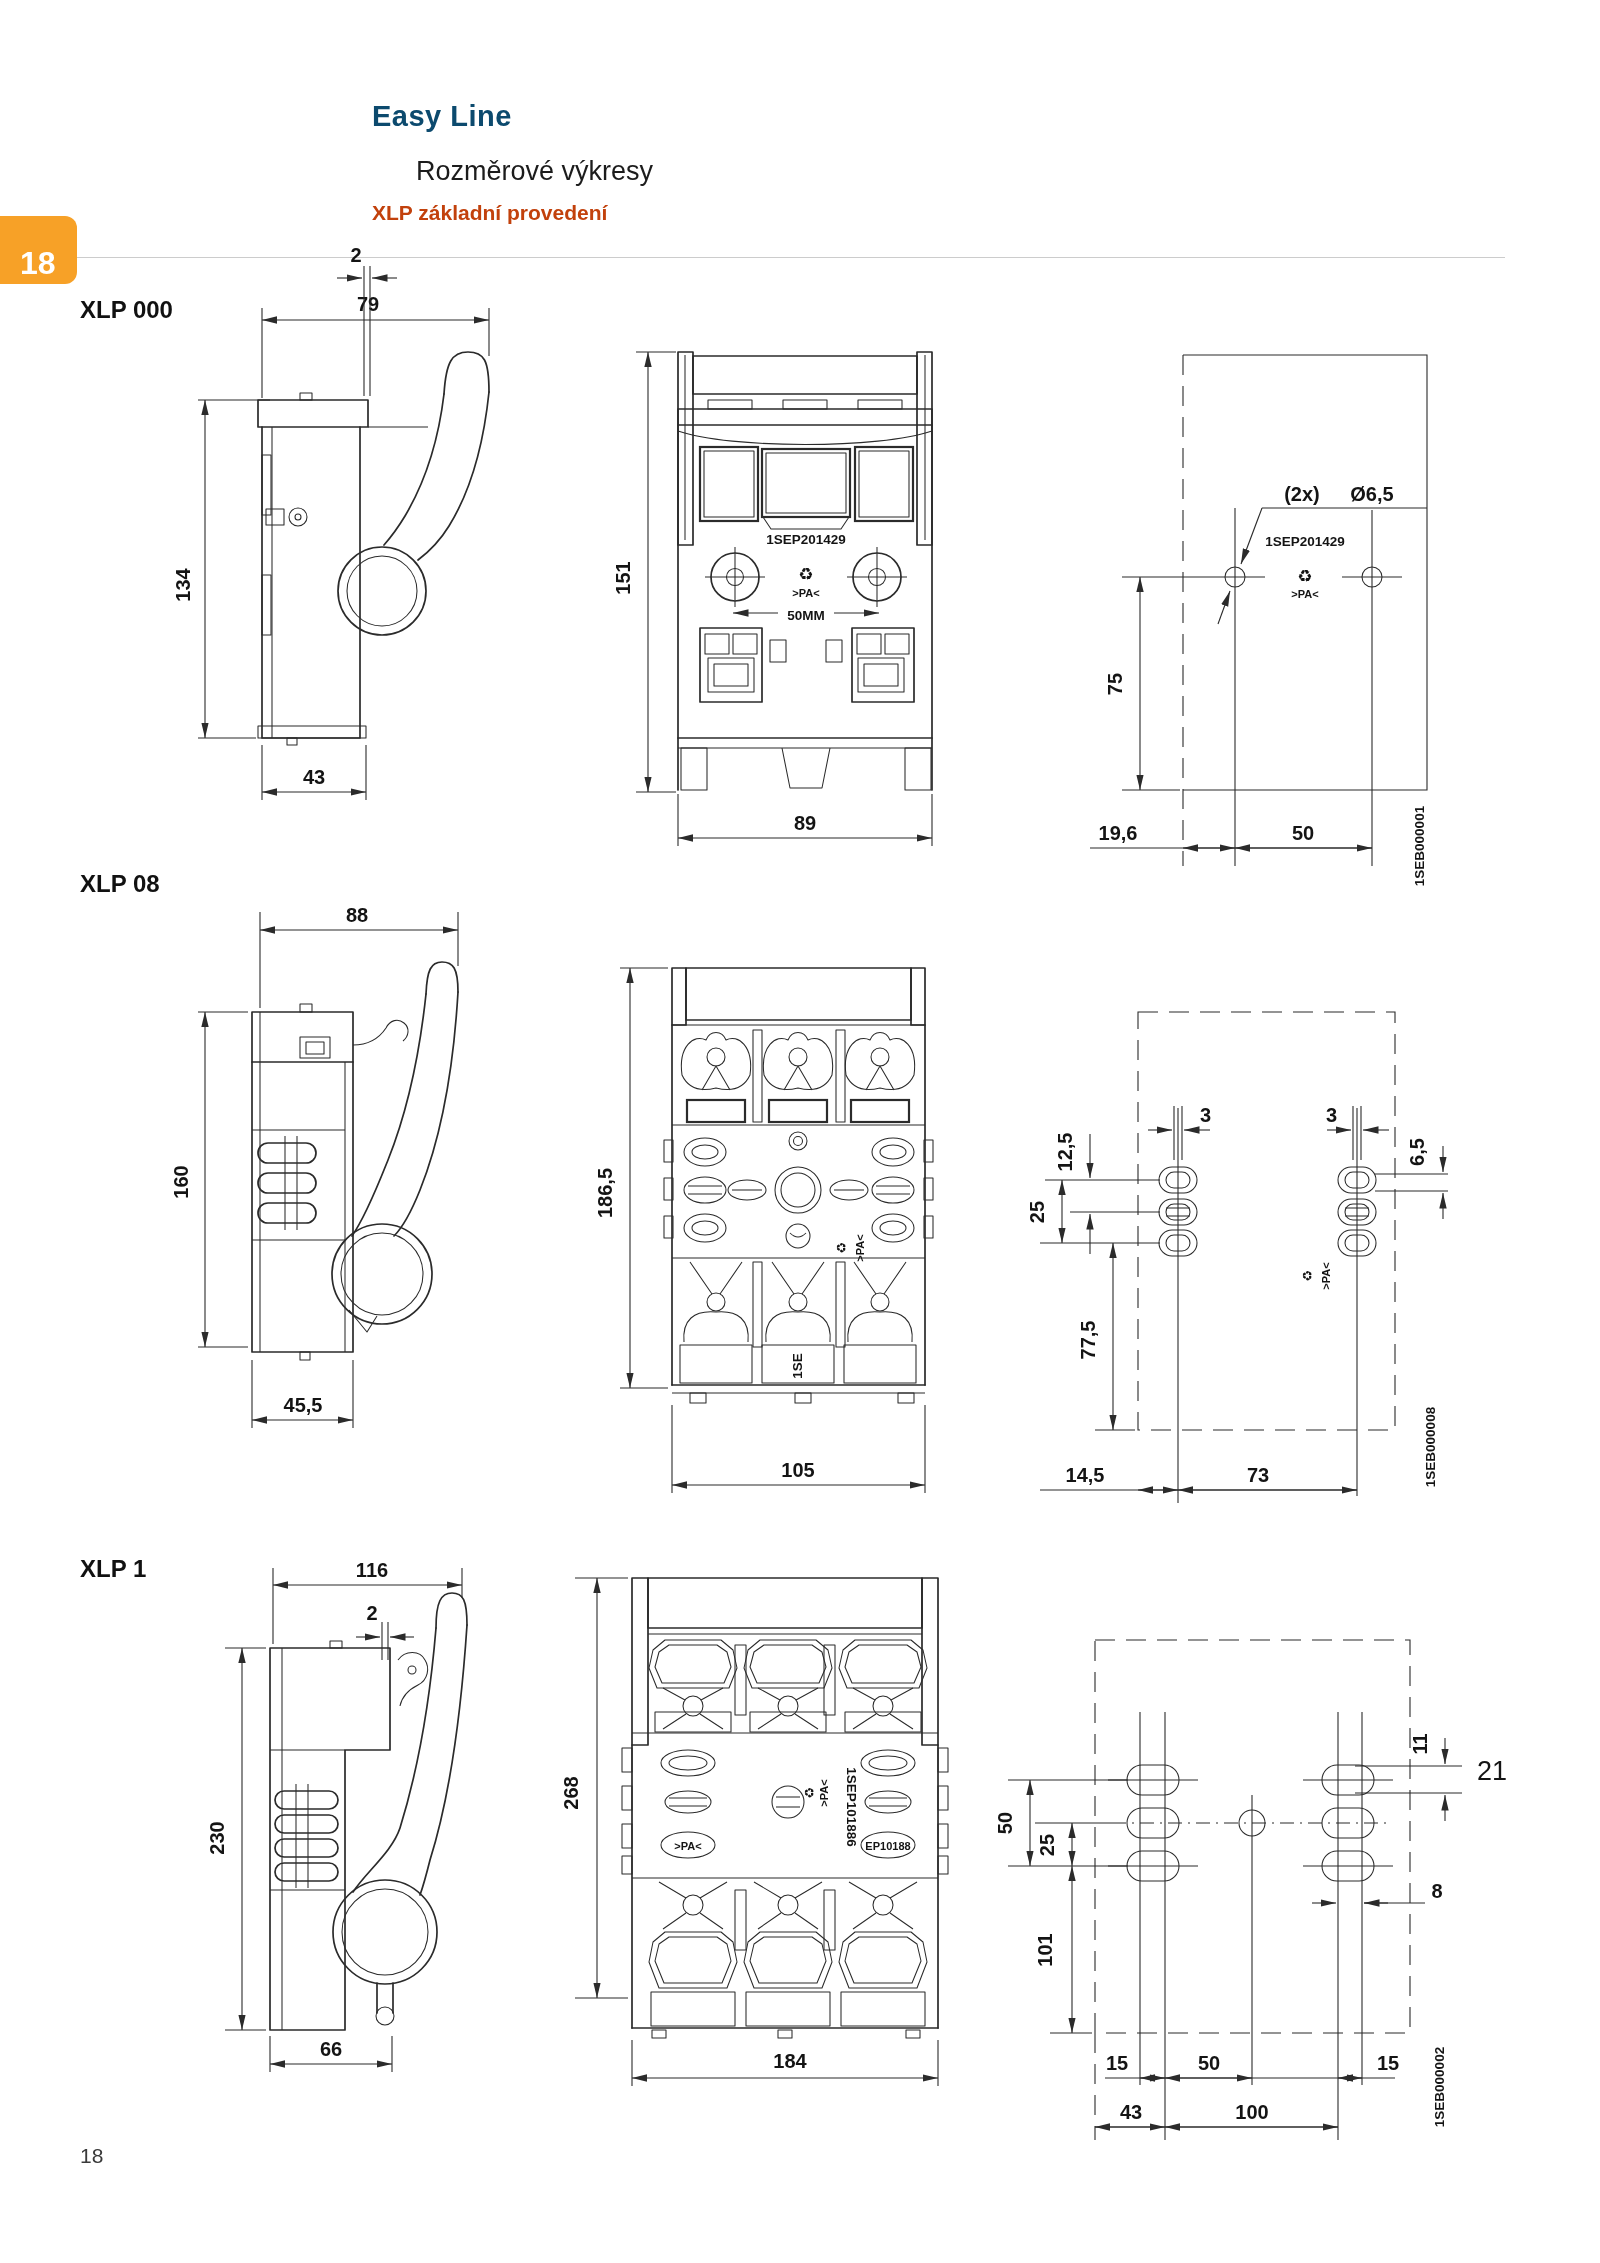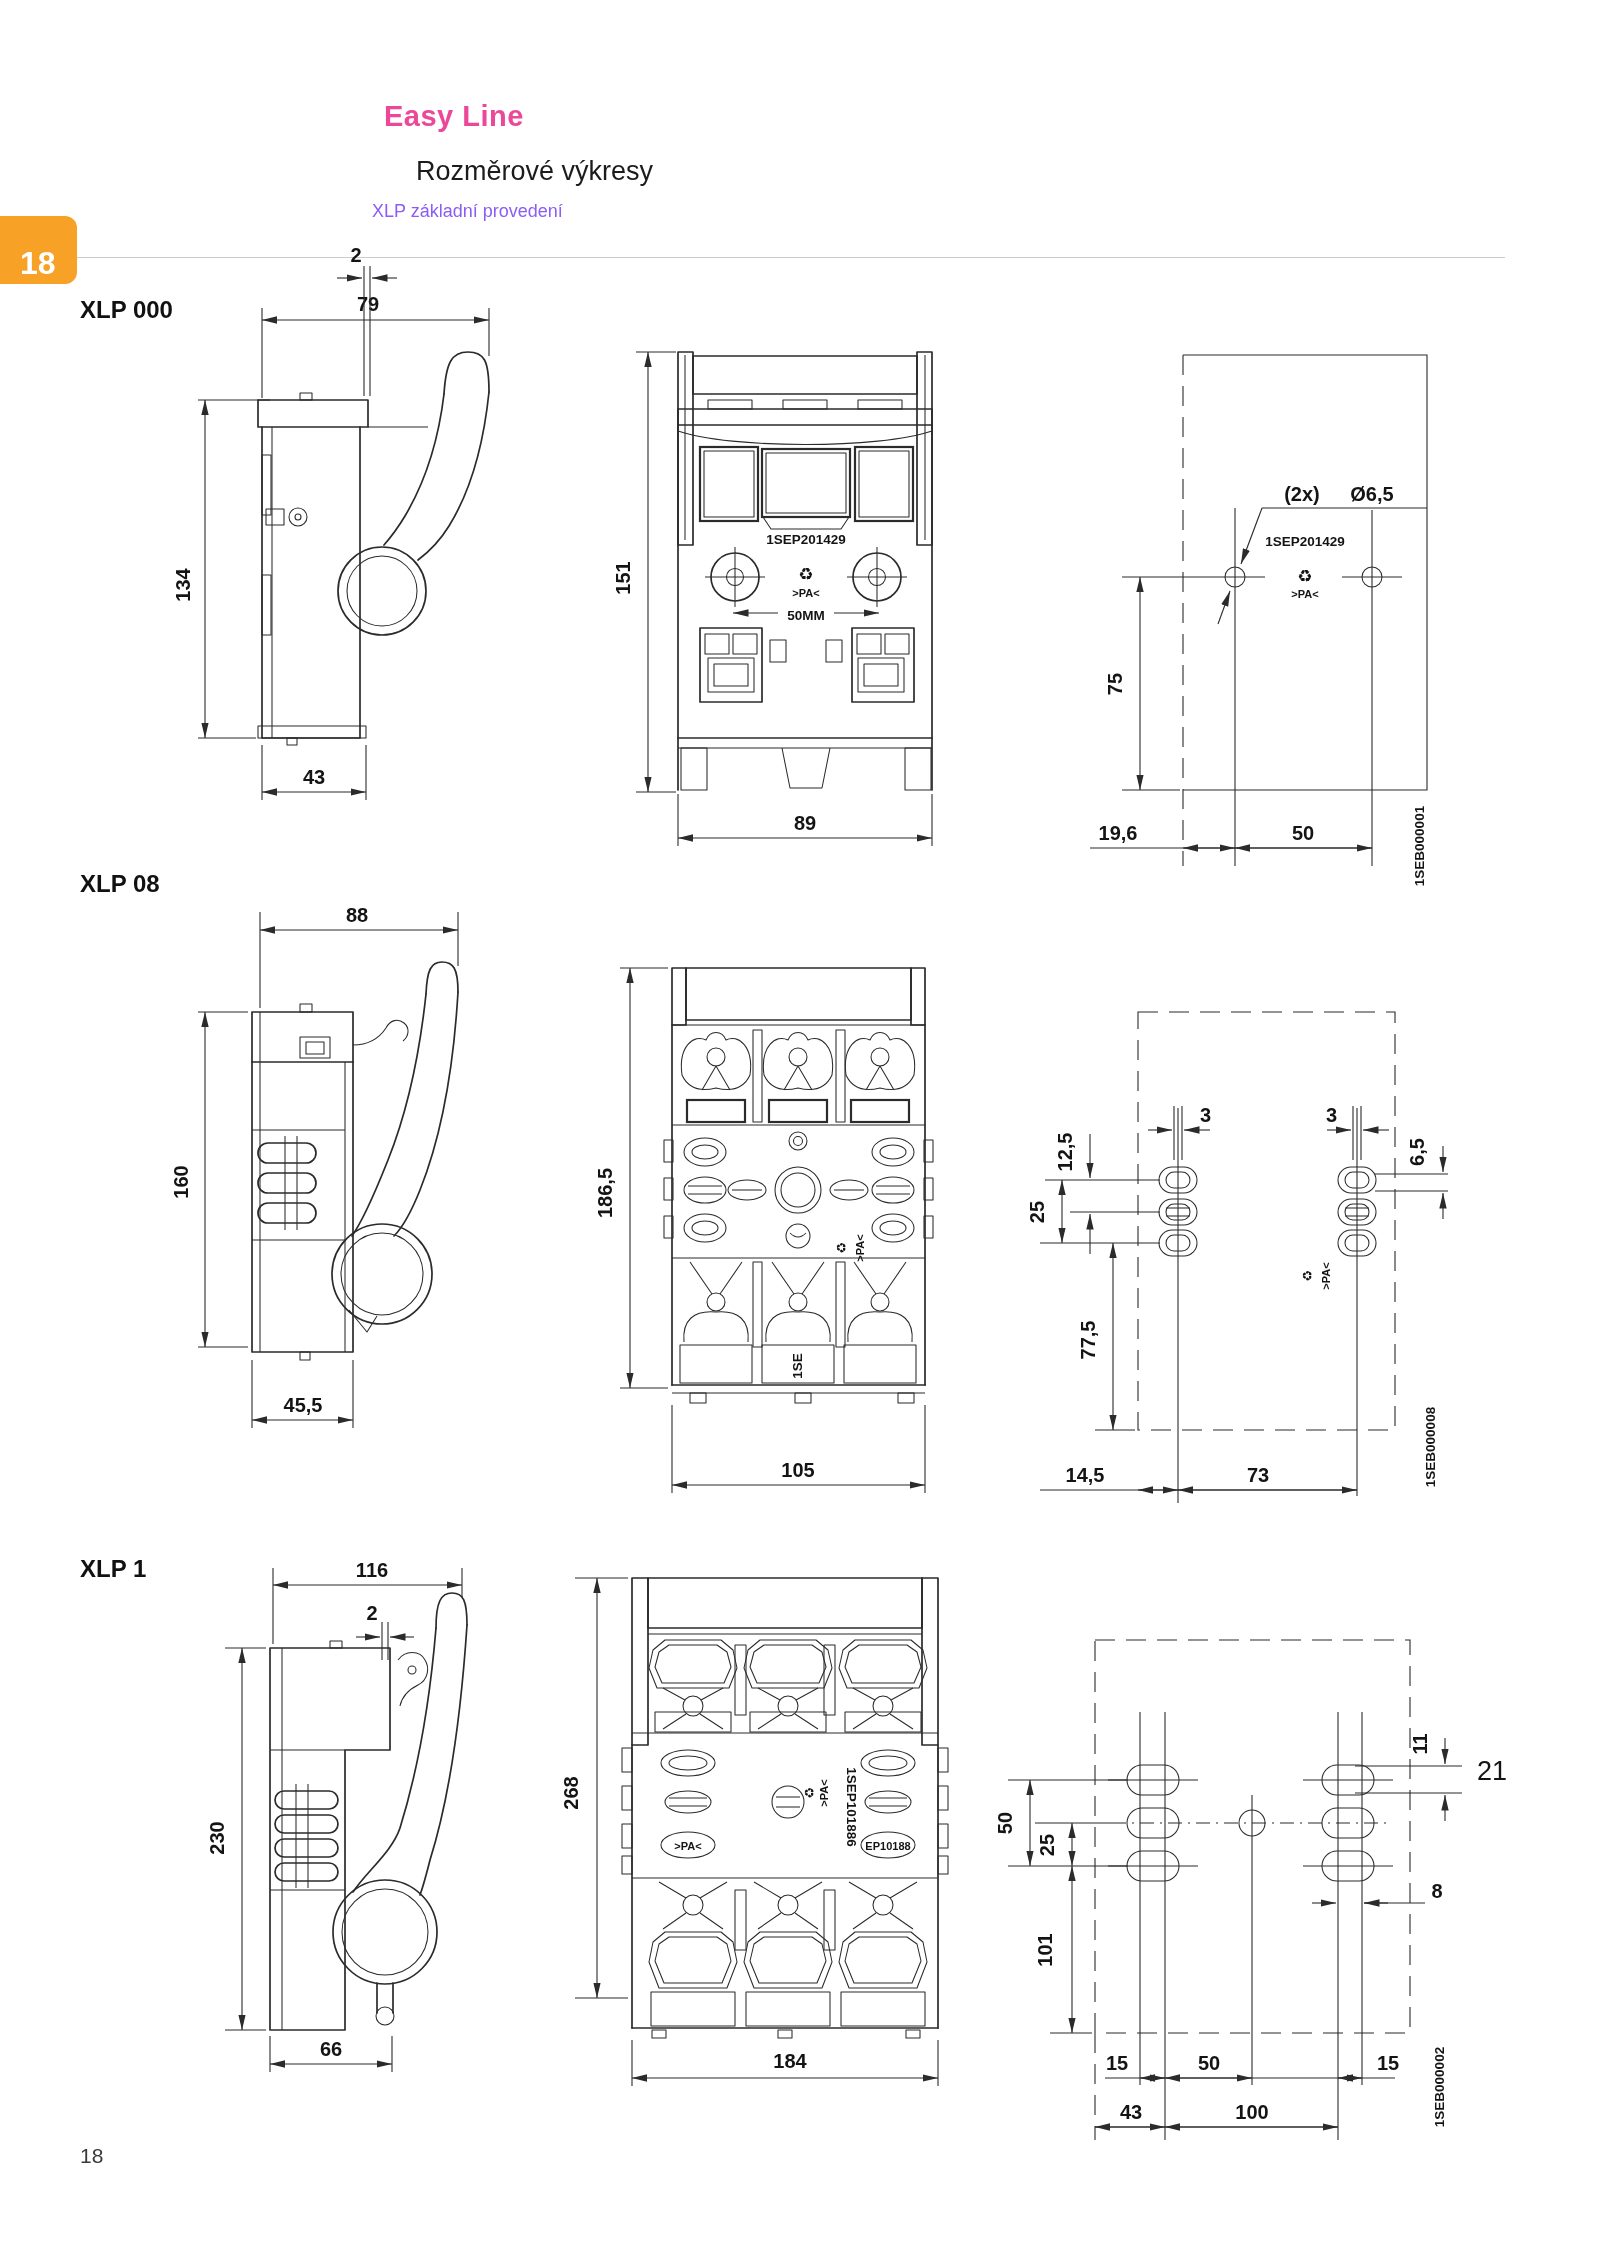--- a/index.html
+++ b/index.html
@@ -2,23 +2,23 @@
 <html><head>
 <meta charset="utf-8">
 <style>
   html,body{margin:0;padding:0;background:#888;}
   .page{position:relative;width:1600px;height:2263px;background:#ffffff;overflow:hidden;
         font-family:"Liberation Sans",sans-serif;}
   .tab{position:absolute;left:0;top:216px;width:77px;height:68px;border-radius:0 12px 12px 0;
        display:flex;align-items:flex-end;padding:0 0 2px 20px;box-sizing:border-box;
        color:#fff;font-size:32px;font-weight:700;}
   .rule{position:absolute;left:77px;top:257px;width:1428px;height:1px;background:#cccccc;}
-  .hdr-title{position:absolute;left:372px;top:100px;font-size:29px;font-weight:700;color:#ec4899;letter-spacing:.5px;margin-left:12px;}
+  .hdr-title{position:absolute;left:372px;top:100px;font-size:29px;font-weight:700;color:#0c4a6e;letter-spacing:.5px;}
   .hdr-sub1{position:absolute;left:372px;top:156px;font-size:27px;font-weight:400;color:#1c1c1c;margin-left:44px;}
-  .hdr-sub2{position:absolute;left:372px;top:201px;font-size:18px;font-weight:400;color:#8b5cf6;}
+  .hdr-sub2{position:absolute;left:372px;top:201px;font-size:21px;font-weight:700;color:#c2410c;}
   .sec{position:absolute;left:80px;font-size:24px;font-weight:700;color:#111;text-align:center;}
   .sec.s0{top:296px}.sec.s1{top:870px}.sec.s2{top:1555px}
   .pagenum{position:absolute;left:80px;top:2144px;font-size:21px;color:#3a3a3a;}
   svg.canvas{position:absolute;left:0;top:0;}
   
   .o{fill:none;stroke:#2b2b2b;stroke-width:1.7;stroke-linejoin:round;stroke-linecap:round}
   .o2{fill:none;stroke:#2b2b2b;stroke-width:1.05;stroke-linejoin:round}
   .w{fill:#fff;stroke:#2b2b2b;stroke-width:2.2}
   .d{fill:none;stroke:#2b2b2b;stroke-width:1.1}
   .dsh{stroke-dasharray:20 11}

